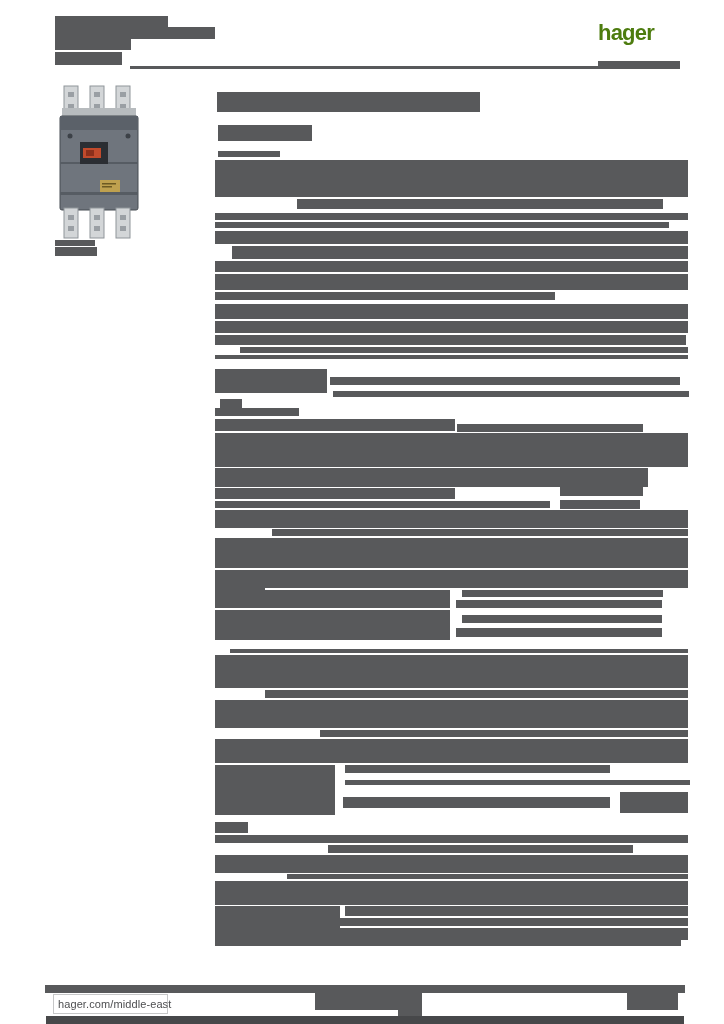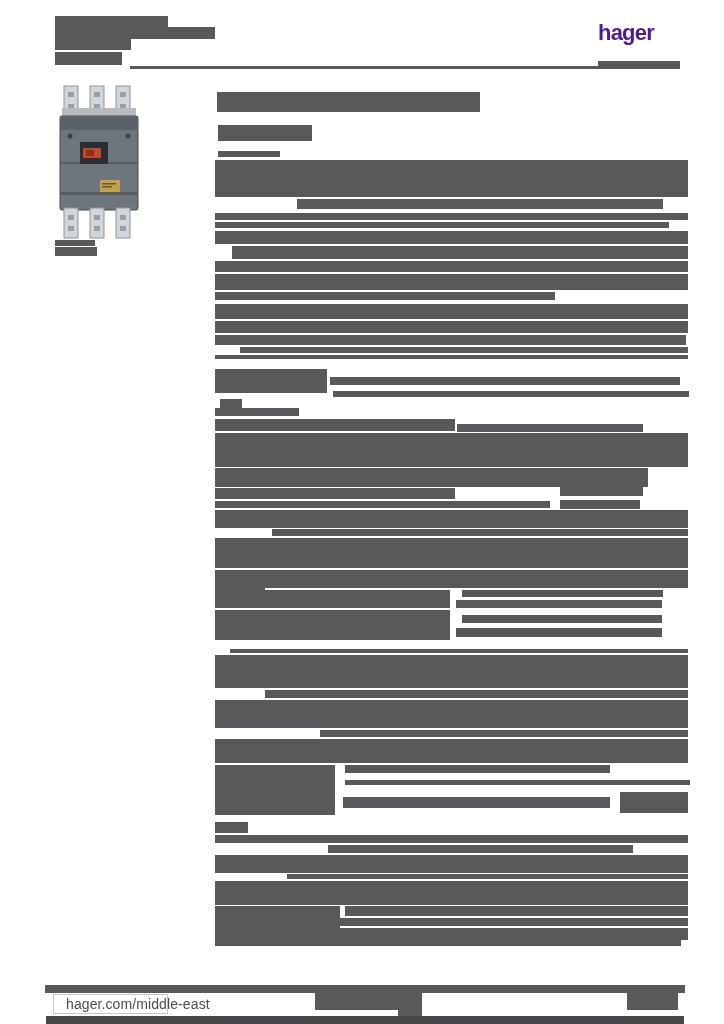--- a/index.html
+++ b/index.html
@@ -22,41 +22,41 @@
   
   .photo{position:absolute;left:56px;top:84px;width:88px;height:156px;}
   
   .footer-link-box{
     position:absolute;left:53px;top:994px;width:115px;height:20px;
     background:#ffffff;border:1px solid #c6c7c8;
     display:flex;align-items:center;box-sizing:border-box;
     padding-left:4px;
   }
   .footer-link-box span{
-    font-size:14px;color:#4d4e50;letter-spacing:0.1px;white-space:nowrap;margin-left:8px;
+    font-size:11px;color:#4d4e50;letter-spacing:0.1px;white-space:nowrap;
   }
 </style>
 </head>
 <body>
 
 <div class="page">
 
   <div>
       <div class="rb" style="left: 55px; top: 16px; width: 113px; height: 11px;"></div>
       <div class="rb" style="left: 55px; top: 27px; width: 160px; height: 12px;"></div>
       <div class="rb" style="left: 55px; top: 39px; width: 76px; height: 11px;"></div>
       <div class="rb" style="left: 55px; top: 52px; width: 67px; height: 13px;"></div>
     </div>
 
   <div>
       <div class="rb" style="left: 130px; top: 66px; width: 548px; height: 3px;"></div>
       <div class="rb" style="left: 598px; top: 61px; width: 82px; height: 8px;"></div>
     </div>
 
-  <div class="logo" style="color: #4c1d95;">hager</div>
+  <div class="logo" style="color: #4d7c0f;">hager</div>
 
   <div class="photo">
     <svg width="88" height="156" viewBox="0 0 88 156" xmlns="http://www.w3.org/2000/svg">
       <defs>
         <g id="term">
           <rect x="0" y="0" width="14" height="34" fill="#d3d6d8" stroke="#8f959a" stroke-width="1"></rect>
           <rect x="4" y="6" width="6" height="5" fill="#9a9fa4"></rect>
           <rect x="4" y="18" width="6" height="5" fill="#9a9fa4"></rect>
         </g>
         <g id="termb">

